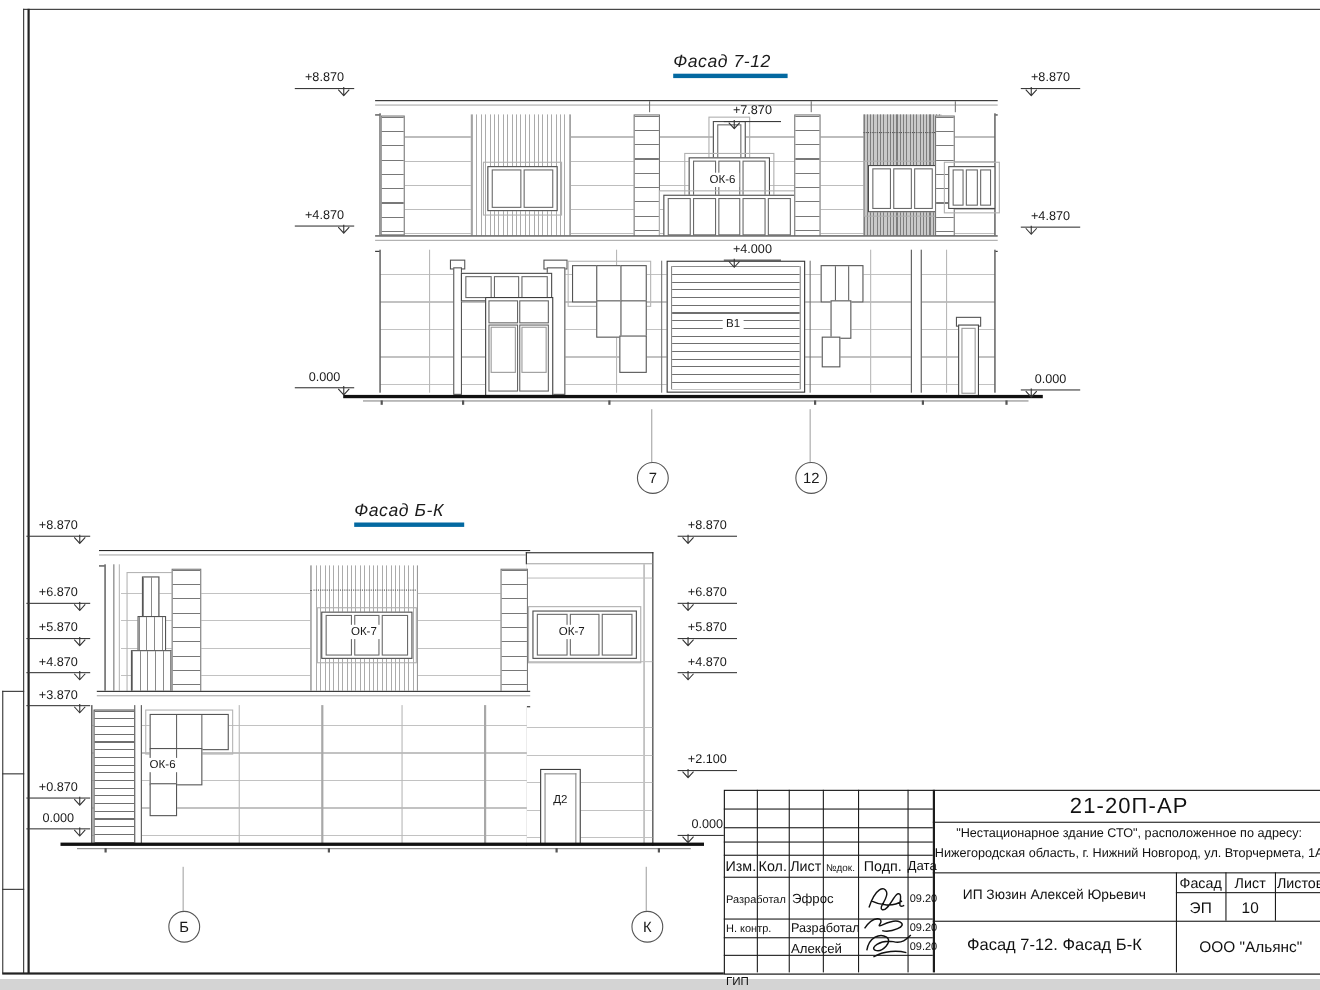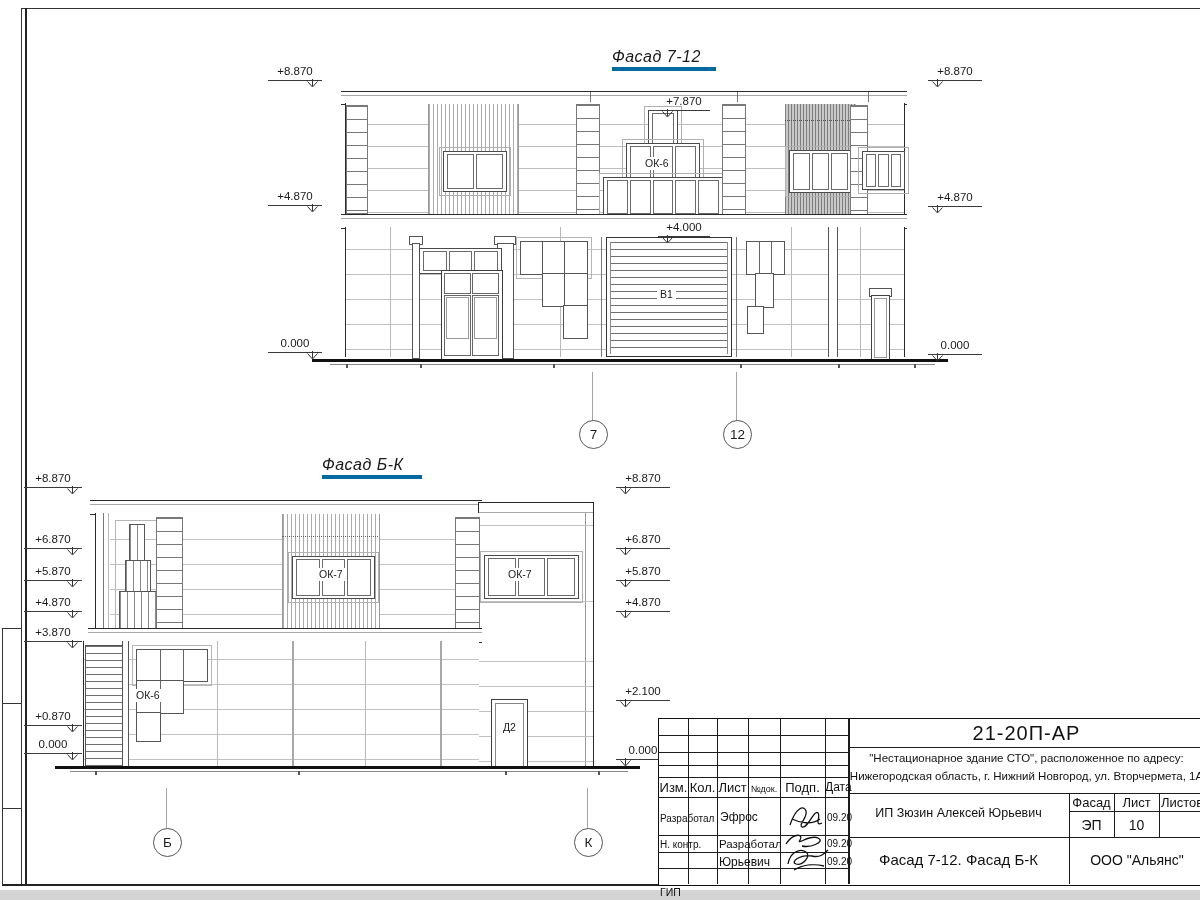--- a/index.html
+++ b/index.html
@@ -391,21 +391,21 @@
     <div class="tc" style="left:780px;top:780px;width:45px;text-align:center;font-size:13px;">Подп.</div>
     <div class="tc" style="left:825px;top:780px;width:23px;text-align:center;font-size:12px;">Дата</div>
 
     <div class="tc" style="left:660px;top:813px;font-size:10px;">Разработал</div>
     <div class="tc" style="left:720px;top:810px;font-size:12px;">Эфрос</div>
     <div class="tc" style="left:827px;top:812px;font-size:10px;">09.20</div>
     <div class="tc" style="left:660px;top:839px;font-size:10px;text-align:right;">Н. контр.</div>
     <div class="tc" style="left:719px;top:838px;font-size:11.5px;">Разработал</div>
     <div class="tc" style="left:827px;top:838px;font-size:10px;">09.20</div>
     <div class="tc" style="left:660px;top:870px;font-size:10.5px;margin-top:16px;">ГИП</div>
-    <div class="tc" style="left:719px;top:855px;font-size:12px;">Юрьевич</div>
+    <div class="tc" style="left:719px;top:855px;font-size:12px;">Алексей</div>
     <div class="tc" style="left:827px;top:856px;font-size:10px;">09.20</div>
 
     <svg class="abs" style="left:786px;top:799px;" width="40" height="34" viewBox="0 0 40 34">
       <path d="M4 26 C10 8 18 6 20 12 C22 18 12 26 16 28 C22 30 28 10 32 14 C35 17 28 28 36 24 M6 20 C14 24 26 26 34 20" stroke="#111" stroke-width="1.3" fill="none"></path>
     </svg>
     <svg class="abs" style="left:780px;top:830px;" width="52" height="42" viewBox="0 0 52 42">
       <path d="M6 14 C14 2 24 4 20 10 C16 16 30 4 38 8 C46 12 30 18 22 16 M8 34 C10 22 20 18 26 22 C32 26 22 36 16 34 C10 32 20 24 32 26 C40 28 44 24 48 20 M14 40 C24 34 36 34 44 36" stroke="#111" stroke-width="1.3" fill="none"></path>
     </svg>
 
     <div class="tb-h" style="left:848px;top:747px;width:357px;"></div>

